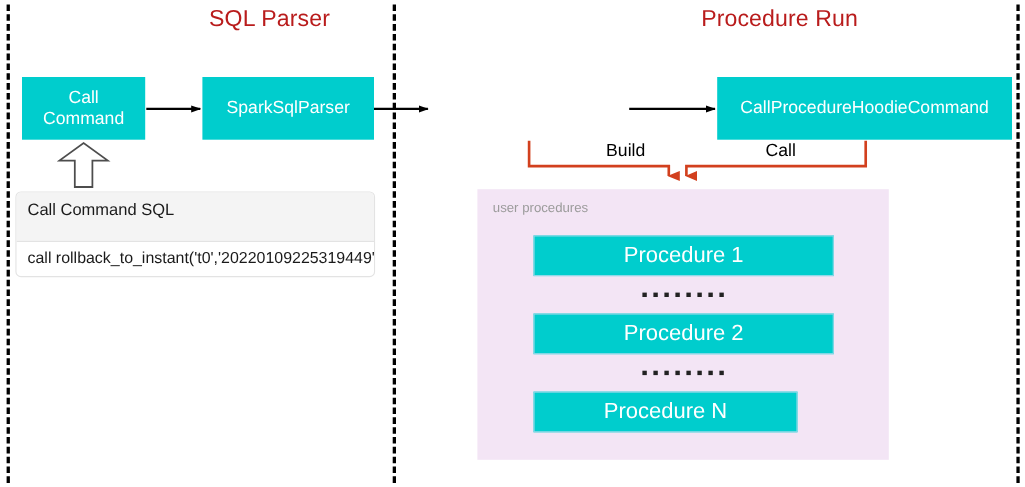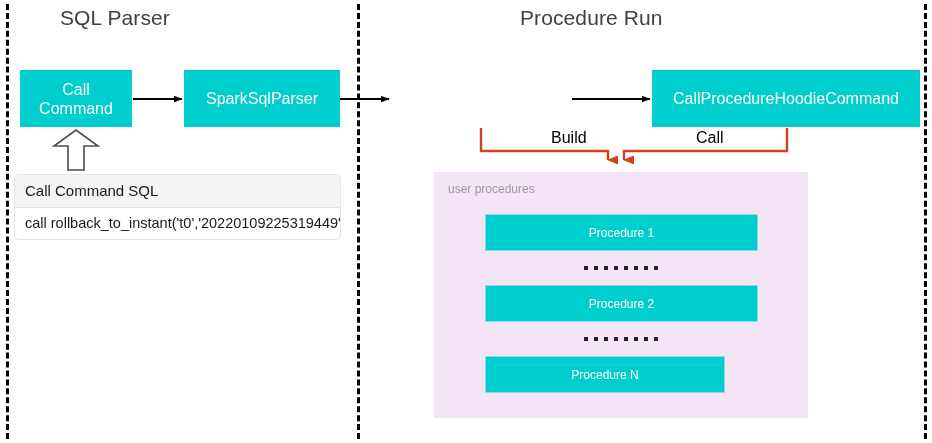--- a/index.html
+++ b/index.html
@@ -29,22 +29,22 @@
     top: 4px;
     height: 435px;
   }
   #divider-left   { left: 6px; }
   #divider-middle { left: 357px; }
   #divider-right  { left: 924px; }
 
   
   .section-title {
     font-size: 21px;
-    color: #404040;
-    text-align: left;
+    color: #b91c1c;
+    text-align: right;
     white-space: nowrap;
     letter-spacing: .1px;
   }
 
   
   .teal-box {
     background: #00CDCD;
     color: #ffffff;
     display: flex;
     align-items: center;
@@ -55,21 +55,21 @@
     box-sizing: border-box;
     white-space: pre-line;
   }
   .proc-box {
     background: #00CDCD;
     border: 1px solid #8fd9e8;
     color: #ffffff;
     display: flex;
     align-items: center;
     justify-content: center;
-    font-size: 12px;
+    font-size: 20px;
     box-sizing: border-box;
   }
 
   
   #sql-table {
     left: 14px; top: 174px;
     width: 327px;
     border: 1px solid #e3e3e3;
     border-radius: 5px;
     box-sizing: border-box;
@@ -82,21 +82,21 @@
     font-size: 14.5px;
     color: #1a1a1a;
     box-sizing: border-box;
     white-space: nowrap;
   }
   #sql-table .row.head {
     background: #f4f4f4;
     border-bottom: 1px solid #e3e3e3;
     font-size: 15px;
     padding-top: 7px;
-    padding-bottom: 8px;
+    padding-bottom: 20px;
   }
   #sql-table .row.body + .row.body { border-top: 1px solid #e3e3e3; }
   #sql-table .row.body { height: 31px; line-height: 19px; }
 
   
   #user-procedures-panel {
     left: 434px; top: 172px;
     width: 374px; height: 246px;
     background: #f3e5f5;
   }

